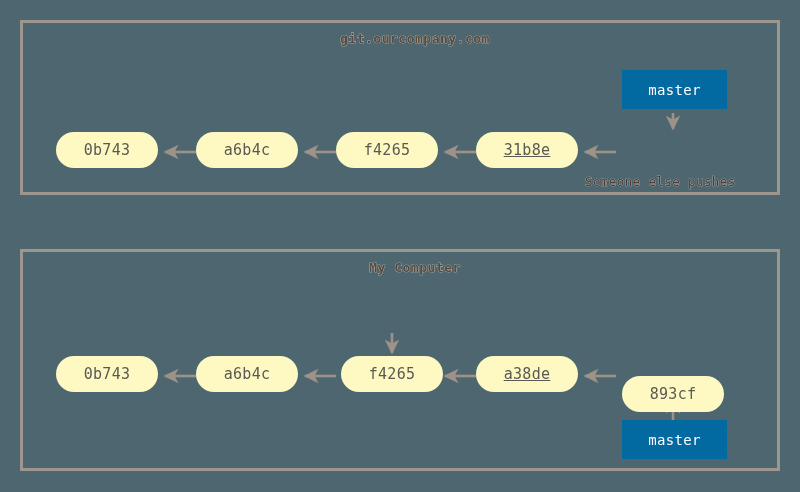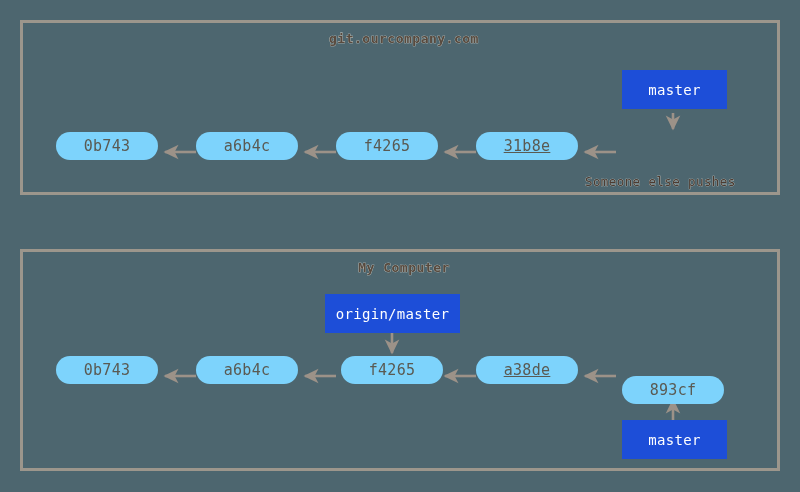--- a/index.html
+++ b/index.html
@@ -29,50 +29,50 @@
     background: transparent;
   }
   #panel-remote { left: 20px;  top: 20px;  width: 760px; height: 175px; }
   #panel-local  { left: 20px;  top: 249px; width: 760px; height: 222px; }
 
   .panel-title {
     position: absolute;
     width: 100%;
     text-align: center;
     top: 8px;
-    left: 4px;
+    left: 15px;
     font-size: 13px;
     font-weight: bold;
     letter-spacing: 0.5px;
     color: #584a3e;
     -webkit-text-stroke: 0.6px rgba(225,222,214,0.85);
     paint-order: stroke fill;
     white-space: nowrap;
   }
 
   
   .commit {
     position: absolute;
     width: 102px;
-    height: 28px;
+    height: 36px;
     border-radius: 20px;
-    background: #7dd3fc;
+    background: #fef9c3;
     color: #5a5a52;
     font-size: 15px;
     display: flex;
     align-items: center;
     justify-content: center;
     letter-spacing: 0.3px;
     z-index: 3;
   }
 
   
   .reflabel {
     position: absolute;
-    background: #1d4ed8;
+    background: #0369a1;
     color: #ffffff;
     font-size: 14px;
     display: flex;
     align-items: center;
     justify-content: center;
     height: 39px;
     letter-spacing: 0.3px;
     z-index: 4;
   }
 
@@ -154,17 +154,16 @@
   <div class="panel" id="panel-local">
     <div class="panel-title">My Computer</div>
   </div>
 
   <div class="commit" style="left:56px;  top:356px;">0b743</div>
   <div class="commit" style="left:196px; top:356px;">a6b4c</div>
   <div class="commit" style="left:341px; top:356px;">f4265</div>
   <div class="commit" style="left:476px; top:356px;text-decoration:underline;">a38de</div>
   <div class="commit" style="left:622px; top:376px;">893cf</div>
 
-  <div class="reflabel" style="left:325px; top:294px; width:135px;">origin/master</div>
 
   <div class="reflabel" style="left:622px; top:420px; width:105px;">master</div>
 
 </div>
 
 </body></html>

